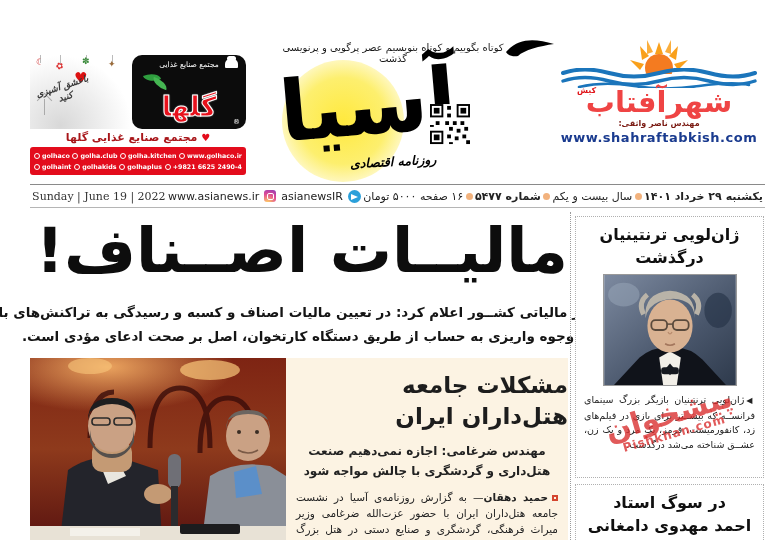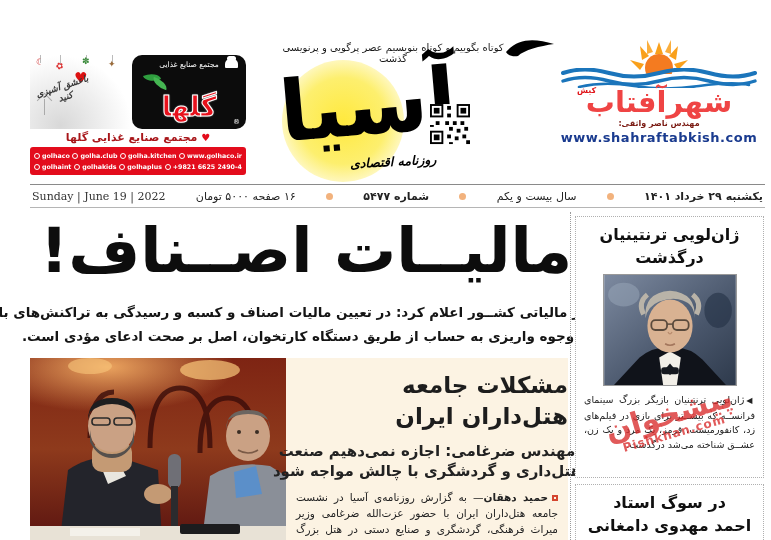--- a/index.html
+++ b/index.html
@@ -79,35 +79,35 @@
   .ig-icon { width:12px; height:12px; border-radius:3px; position:relative; flex:none;
     background:radial-gradient(circle at 30% 110%, #fdc468 10%, #df4996 60%, #8a3ab9 100%); }
   .ig-icon::after { content:""; position:absolute; left:2.5px; top:2.5px; width:5px; height:5px;
     border:1px solid #fff; border-radius:2px; }
   .tg-icon { width:13px; height:13px; border-radius:50%; background:#2ba0da; position:relative; flex:none; }
   .tg-icon::after { content:""; position:absolute; left:3px; top:4px; width:0; height:0;
     border-left:7px solid #fff; border-top:3px solid transparent; border-bottom:3px solid transparent; }
   .db-en { font-family:"DejaVu Serif",serif; font-size:11px; color:#333; direction:ltr; }
 
   
-  .headline { position:absolute; left:28px; top:209px; width:540px; text-align:left; direction:rtl;
-    font-size:62px; font-weight:bold; color:#0d0d0d; line-height:84px; letter-spacing:-1px; white-space:nowrap;margin-left:12px; }
+  .headline { position:absolute; left:28px; top:209px; width:540px; text-align:right; direction:rtl;
+    font-size:62px; font-weight:bold; color:#0d0d0d; line-height:84px; letter-spacing:-1px; white-space:nowrap; }
   .subheadline { position:absolute; left:28px; top:300px; width:540px; direction:rtl;
     font-weight:bold; font-size:13.5px; color:#151515; }
   .sub-line { display:flex; justify-content:center; align-items:center; white-space:nowrap; line-height:24px; }
   .sq-bullet { display:inline-block; width:7px; height:7px; border:2px solid #d4452f; margin-left:5px; flex:none; }
 
   
   .conf-photo { position:absolute; left:30px; top:358px; width:256px; height:182px; overflow:hidden; }
 
   
   .hotel-box { position:absolute; left:286px; top:358px; width:282px; height:182px; background:#fcf3e3;
     padding-top:12px; }
   .hotel-title { text-align:right; direction:rtl; font-size:23px; font-weight:bold; color:#1d1d1d; line-height:31px; }
-  .hotel-sub { margin-top:9px; direction:rtl; font-size:15px; font-weight:bold; color:#222; }
+  .hotel-sub { margin-top:9px; direction:rtl; font-size:12px; font-weight:bold; color:#222; }
   .hotel-sub .sub-line { line-height:20px; }
   .hotel-body { margin-top:8px; padding:0 10px; direction:rtl; text-align:justify; font-size:10.5px;
     line-height:16px; color:#222; }
   .hotel-body .byline { font-weight:bold; }
   .sq-bullet.small { width:6px; height:6px; border-width:2px; margin-left:4px; display:inline-block; vertical-align:baseline; }
 
   
   .col-divider { position:absolute; left:570px; top:212px; height:328px; border-left:1px dotted #9a9a9a; }
   .rbox { position:absolute; left:575px; width:189px; border:1px dotted #b0b0b0; background:#fff; }
   .rbox1 { top:216px; height:262px; }
@@ -262,20 +262,26 @@
   </div>
 
   <div class="date-bar">
     <span class="db-item db-bold">یکشنبه ۲۹ خرداد ۱۴۰۱</span>
     <i class="db-dot"></i>
     <span class="db-item">سال بیست و یکم</span>
     <i class="db-dot"></i>
     <span class="db-item db-bold">شماره ۵۴۷۷</span>
     <i class="db-dot"></i>
     <span class="db-item">۱۶ صفحه ۵۰۰۰ تومان</span>
+    <span class="db-social">
+      <span class="db-item">www.asianews.ir</span>
+      <i class="ig-icon"></i>
+      <span class="db-item">asianewsIR</span>
+      <i class="tg-icon"></i>
+    </span>
     <span class="db-en">Sunday | June 19 | 2022</span>
   </div>
 
   <div class="headline">مالیــات اصــناف!</div>
   <div class="subheadline">
     <div class="sub-line">
       <i class="sq-bullet"></i>
       <span>ســازمان امور مالیاتی کشــور اعلام کرد: در تعیین مالیات اصناف و کسبه و رسیدگی به تراکنش‌های بانکی از جمله</span>
     </div>
     <div class="sub-line">

